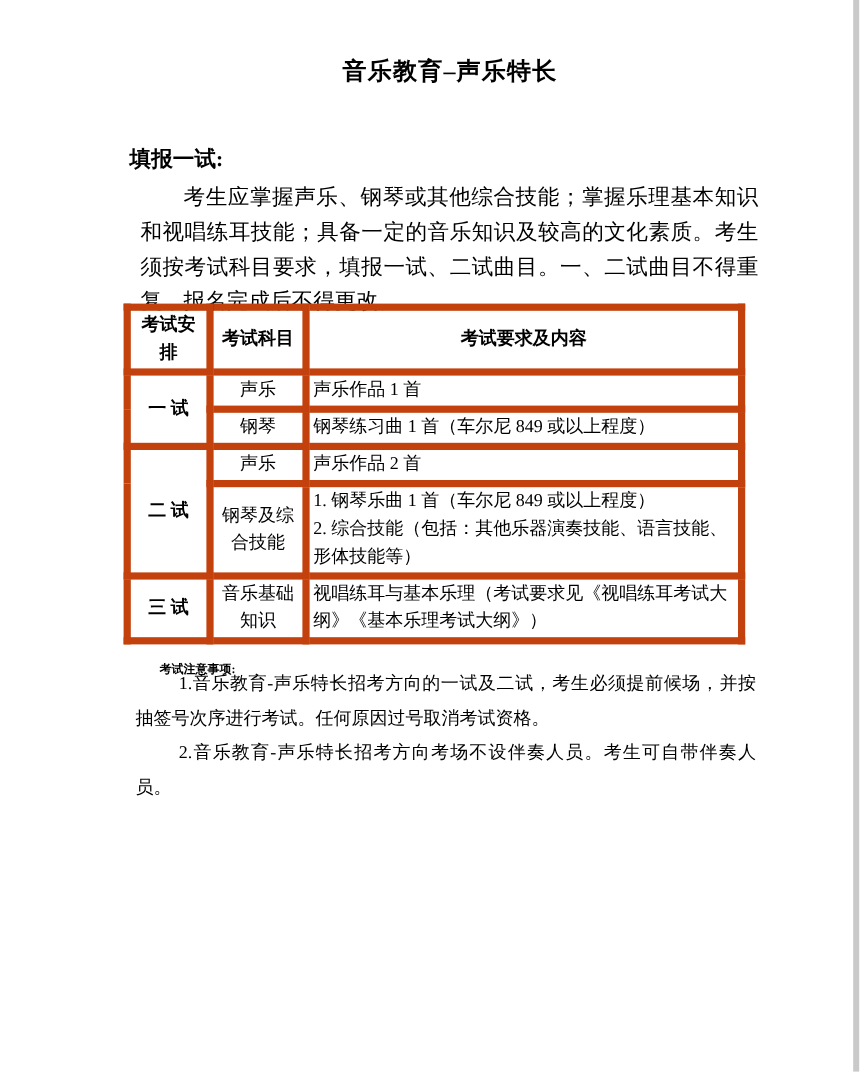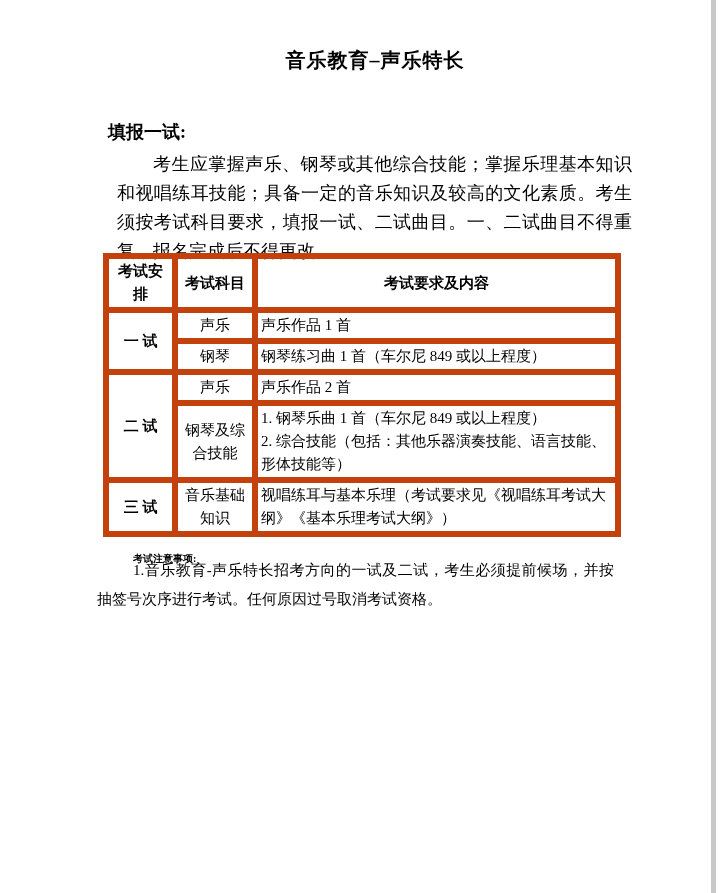--- a/index.html
+++ b/index.html
@@ -110,21 +110,21 @@
     position: absolute;
     top: 548px;
     left: 36px;
     font-size: 10px;
     font-weight: bold;
     line-height: 22px;
   }
   .notes-body {
     position: absolute;
     top: 556px;
-    left: 0;
+    left: 16px;
     width: 517px;
     font-size: 15px;
     line-height: 29px;
     text-align: justify;
     word-break: break-all;
   }
   .notes-body p {
     margin: 0;
     text-indent: 36px;
   }
@@ -180,18 +180,19 @@
         <td class="subject-cell">音乐基础知识</td>
         <td class="content-cell">视唱练耳与基本乐理（考试要求见《视唱练耳考试大纲》《基本乐理考试大纲》）</td>
       </tr>
     </tbody>
       </table>
 
     <div class="notes-heading">考试注意事项:</div>
 
     <div class="notes-body">
       <p>1.音乐教育-声乐特长招考方向的一试及二试，考生必须提前候场，并按抽签号次序进行考试。任何原因过号取消考试资格。</p>
+      <p>2.音乐教育-声乐特长招考方向考场不设伴奏人员。考生可自带伴奏人员。</p>
     </div>
 
   </div>
 </div>
 
 <div class="page-edge"></div>
 
 </body></html>

